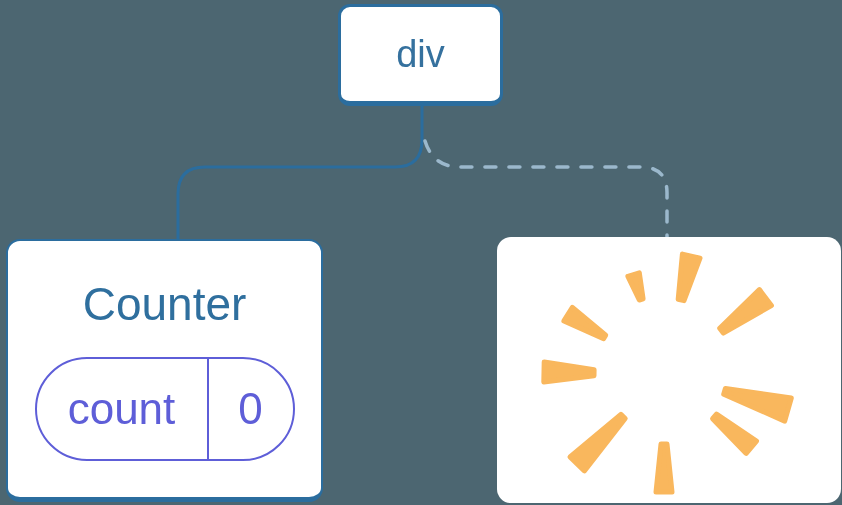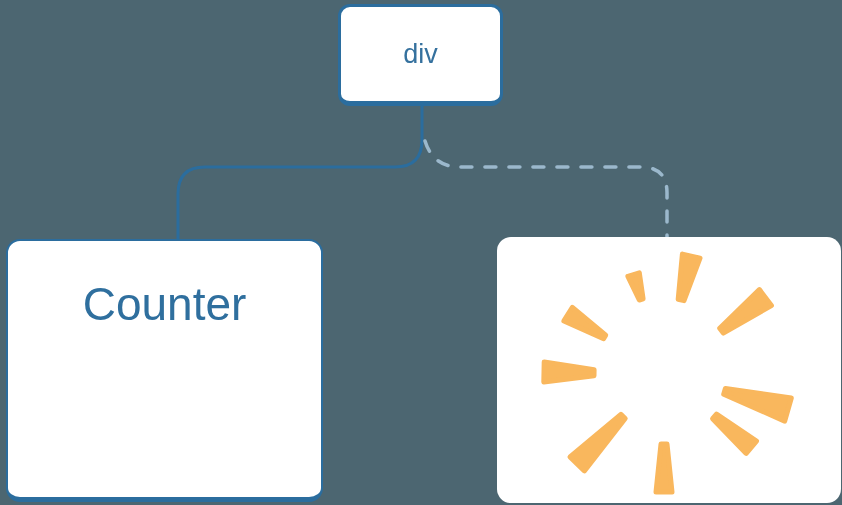--- a/index.html
+++ b/index.html
@@ -10,21 +10,21 @@
   }
   #links-svg{position:absolute;left:0;top:0;z-index:0;}
   .card{position:absolute;background:#fff;z-index:1;box-sizing:border-box;}
 
   .root-node{
     left:338px;top:4px;width:165px;height:102px;
     border:3px solid #2b6d9e;border-bottom-width:5px;border-radius:12px;
     display:flex;align-items:center;justify-content:center;
   }
   .root-node .node-label{
-    font-size:27px;color:#35719e;font-weight:500;line-height:1;
+    font-size:38px;color:#35719e;font-weight:500;line-height:1;
   }
 
   .counter-card{
     left:6px;top:239px;width:317px;height:263px;
     border:2.5px solid #2b6d9e;border-bottom-width:5px;border-radius:14px;
     position:absolute;
   }
   .counter-title{
     position:absolute;top:40px;left:0;width:100%;text-align:center;
     font-size:46px;font-weight:500;color:#2f6f9e;line-height:1;
@@ -57,20 +57,28 @@
   <path fill="none" stroke="#2b6d9e" stroke-width="3" stroke-linecap="round" d="M 422 104 L 422 140 Q 422 167 395 167 L 205 167 Q 178 167 178 194 L 178 240"></path>
   <path id="dashed-edge" fill="none" stroke="#9bb8cc" stroke-width="3.5" stroke-linecap="round" d="M 425 141 Q 433 167 460 167 L 641 167 Q 667 167 667 193 L 667 238" stroke-dasharray="11 13"></path>
 </svg>
 
 <div class="card root-node">
   <span class="node-label">div</span>
 </div>
 
 <div class="card counter-card">
   <div class="counter-title">Counter</div>
+  <div class="state-pill">
+    <div class="state-key-cell">
+      <span>count</span>
+    </div>
+    <div class="state-value-cell">
+      <span>0</span>
+    </div>
+  </div>
 </div>
 
 <div class="card removed-card">
   <svg id="poof-svg" width="344" height="266" viewBox="0 0 344 266">
       <polygon points="146.1,61.8 142.3,63.0 130.9,39.3 142.3,35.8" fill="#f9b75d" stroke="#f9b75d" stroke-width="5" stroke-linejoin="round"></polygon>
       <polygon points="187.0,63.6 181.2,62.3 185.4,17.1 203.0,21.1" fill="#f9b75d" stroke="#f9b75d" stroke-width="5" stroke-linejoin="round"></polygon>
       <polygon points="226.3,96.1 222.7,91.3 262.4,52.6 274.4,68.6" fill="#f9b75d" stroke="#f9b75d" stroke-width="5" stroke-linejoin="round"></polygon>
       <polygon points="108.7,98.2 106.6,101.6 66.9,83.9 75.4,70.3" fill="#f9b75d" stroke="#f9b75d" stroke-width="5" stroke-linejoin="round"></polygon>
       <polygon points="97.1,132.8 97.0,138.8 46.8,144.9 47.2,124.9" fill="#f9b75d" stroke="#f9b75d" stroke-width="5" stroke-linejoin="round"></polygon>
       <polygon points="226.7,157.2 228.4,151.5 294.3,161.0 287.7,184.1" fill="#f9b75d" stroke="#f9b75d" stroke-width="5" stroke-linejoin="round"></polygon>

